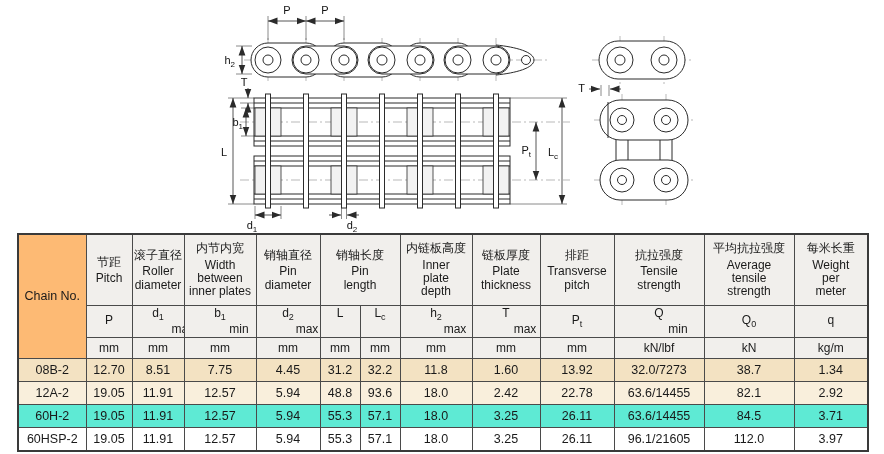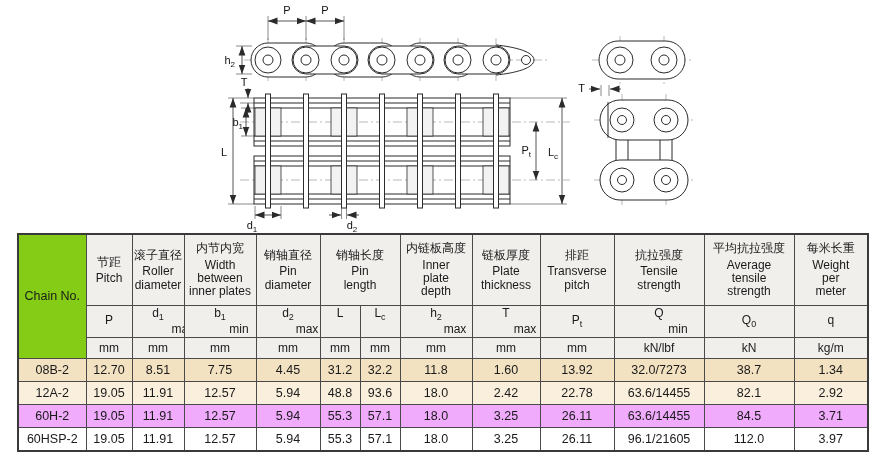--- a/index.html
+++ b/index.html
@@ -25,30 +25,30 @@
     border:2px solid #3a3a3a;
   }
   table.spec td{
     border:1px solid #4a4a4a;text-align:center;vertical-align:middle;
     padding:0 1px;overflow:hidden;
   }
   .hdr-top td,.hdr-sym td,.hdr-unit td{background:#f1efec;}
   .hdr-top td{height:70px;font-size:12px;line-height:1.2;}
   .hdr-top .cn{font-size:12px;}
   .hdr-top .en{font-size:12px;white-space:pre-line;line-height:1.12;margin-top:3px;}
-  td.chainhdr{text-align:left;padding-left:5px;font-size:12.5px;background:#84cc16;}
+  td.chainhdr{text-align:left;padding-left:5px;font-size:12.5px;background:#fdba74;}
   .hdr-sym td{height:31px;font-size:12px;line-height:1.05;}
   .hdr-sym sub{font-size:9px;}
   .note{font-size:12px;padding-left:38px;}
   .note:empty{display:none;}
   .hdr-unit td{height:20px;font-size:12px;margin-top:24px;}
   tr.row td{height:22px;font-size:12.5px;margin-left:19px;}
   tr.ra td{background:#f3e2c2;}
   tr.rb td{background:#f9efdc;}
-  tr.rc td{background:#f0abfc;}
+  tr.rc td{background:#5eead4;}
   tr.rd td{background:#ffffff;}
 </style>
 </head>
 <body>
 
 <svg class="drawing" width="884" height="232" viewBox="0 0 884 232">
   <defs>
     <marker id="arr" viewBox="0 0 10 8" markerWidth="10" markerHeight="8" refX="9.5" refY="4" orient="auto-start-reverse" markerUnits="userSpaceOnUse">
       <path d="M0,0.6 L9.5,4 L0,7.4 Z" fill="#2b2b2b"></path>
     </marker>

